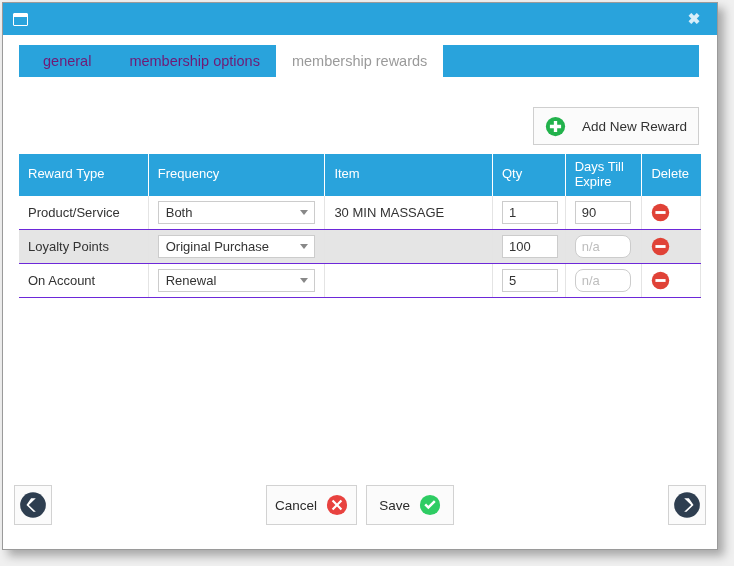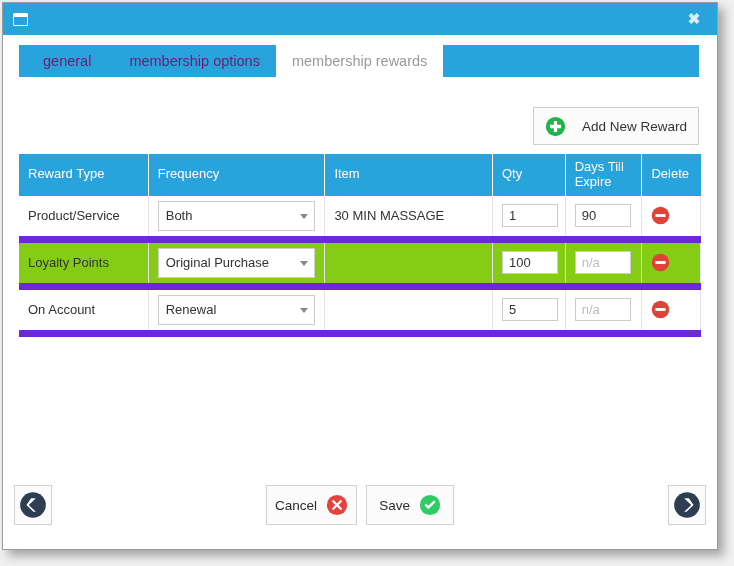--- a/index.html
+++ b/index.html
@@ -161,40 +161,40 @@
     line-height: 1.15;
   }
   .table th:last-child { border-right: none; }
   .table td {
     font-size: 13px;
     color: #333333;
     padding: 5px 9px;
     height: 30px;
     vertical-align: middle;
     border-right: 1px solid #e4e4e4;
-    border-bottom: 7px solid #6d28d9;
+    border-bottom: 1px solid #6d28d9;
     box-sizing: border-box;
     background: #ffffff;
     margin-top: 6px;
   }
   .table td:last-child { border-right: 1px solid #e4e4e4; }
-  .table tr.alt td { background: #84cc16; }
+  .table tr.alt td { background: #e5e5e5; }
 
   .col-type   { width: 128px; }
   .col-freq   { width: 175px; }
   .col-item   { width: 166px; }
   .col-qty    { width: 72px;  }
   .col-days   { width: 76px;  }
   .col-delete { width: 58px; margin-left: 36px;  }
 
   
   .select {
     position: relative;
     width: 157px;
-    height: 30px;
+    height: 23px;
     background: #ffffff;
     border: 1px solid #cccccc;
     box-sizing: border-box;
     display: flex;
     align-items: center;
     padding: 0 20px 0 7px;
     font-size: 13px;
     color: #333333;
     cursor: pointer;
     white-space: nowrap;
@@ -216,21 +216,21 @@
     background: #ffffff;
     border: 1px solid #cccccc;
     box-sizing: border-box;
     display: flex;
     align-items: center;
     padding: 0 6px;
     font-size: 13px;
     color: #333333;
     cursor: text;
   }
-  .textbox.disabled { color: #bdbdbd; }
+  .textbox.disabled { color: #bdbdbd; border-radius: 8px; }
 
   .del-icon {
     width: 19px; height: 19px;
     cursor: pointer;
     display: block;
   }
 
   
   .footer-center {
     position: absolute;

